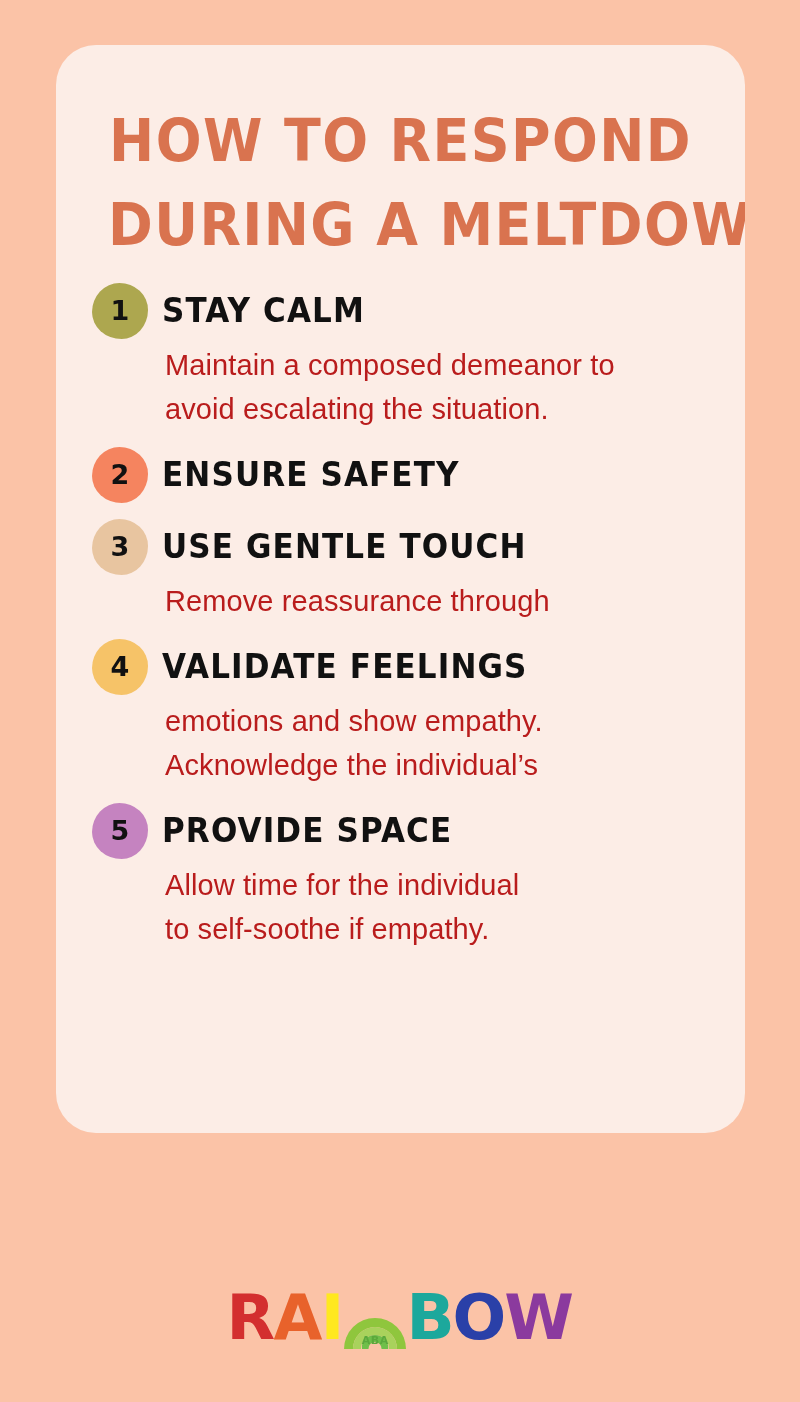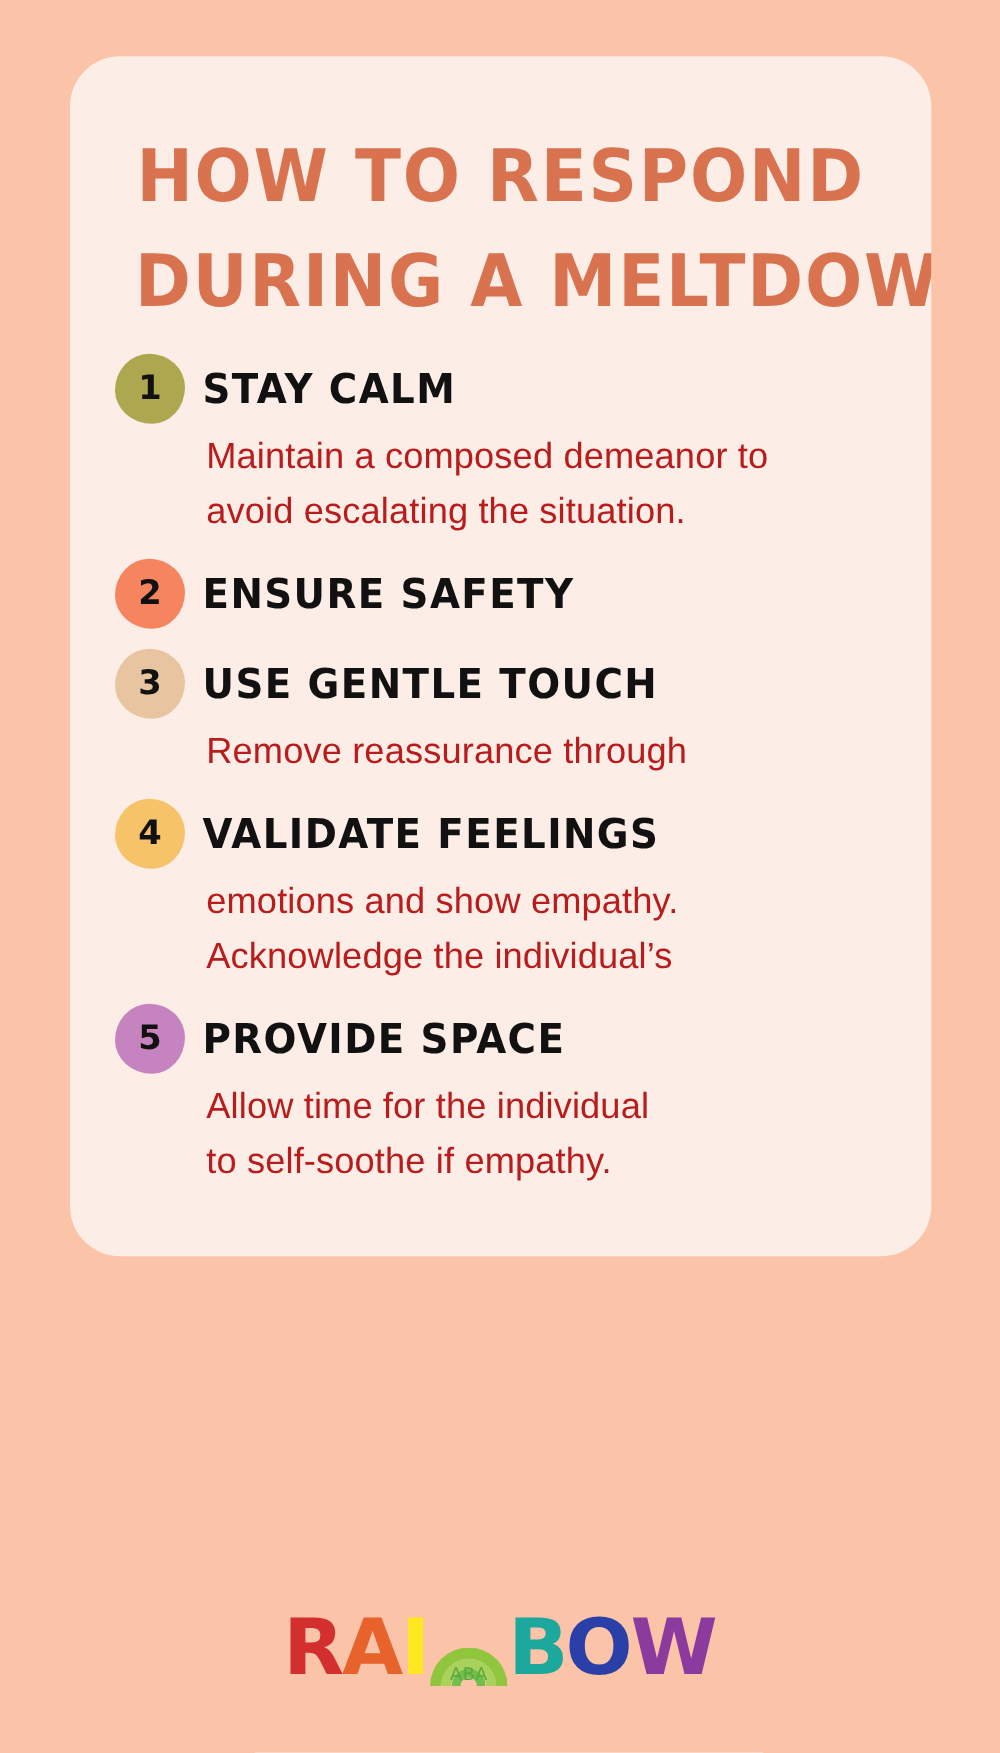--- a/index.html
+++ b/index.html
@@ -22,21 +22,21 @@
     flex-direction: column;
     align-items: center;
   }
 
   
   #card {
     position: absolute;
     left: 56px;
     top: 45px;
     width: 689px;
-    height: 960px;
+    height: 1088px;
     background: #FCEDE6;
     border-radius: 40px;
     box-sizing: border-box;
     padding: 40px 0 0 0;
     overflow: hidden;
   }
 
   
   .title-block {
     text-align: center;
@@ -165,22 +165,22 @@
     width: 27px; height: 14px;
     border-width: 7px;
     border-color: #6FBF4A;
   }
   .aba-text {
     position: absolute;
     left: 50%;
     bottom: 1px;
     transform: translateX(-50%);
     font-family: "DejaVu Sans", sans-serif;
-    font-weight: 400;
-    font-size: 14px;
+    font-weight: 700;
+    font-size: 11px;
     line-height: 15px;
     color: #5BA83C;
     letter-spacing: 0.5px;
   }
 </style>
 </head>
 <body style="background: rgb(251, 195, 167);">
 
 <div id="poster">
 

